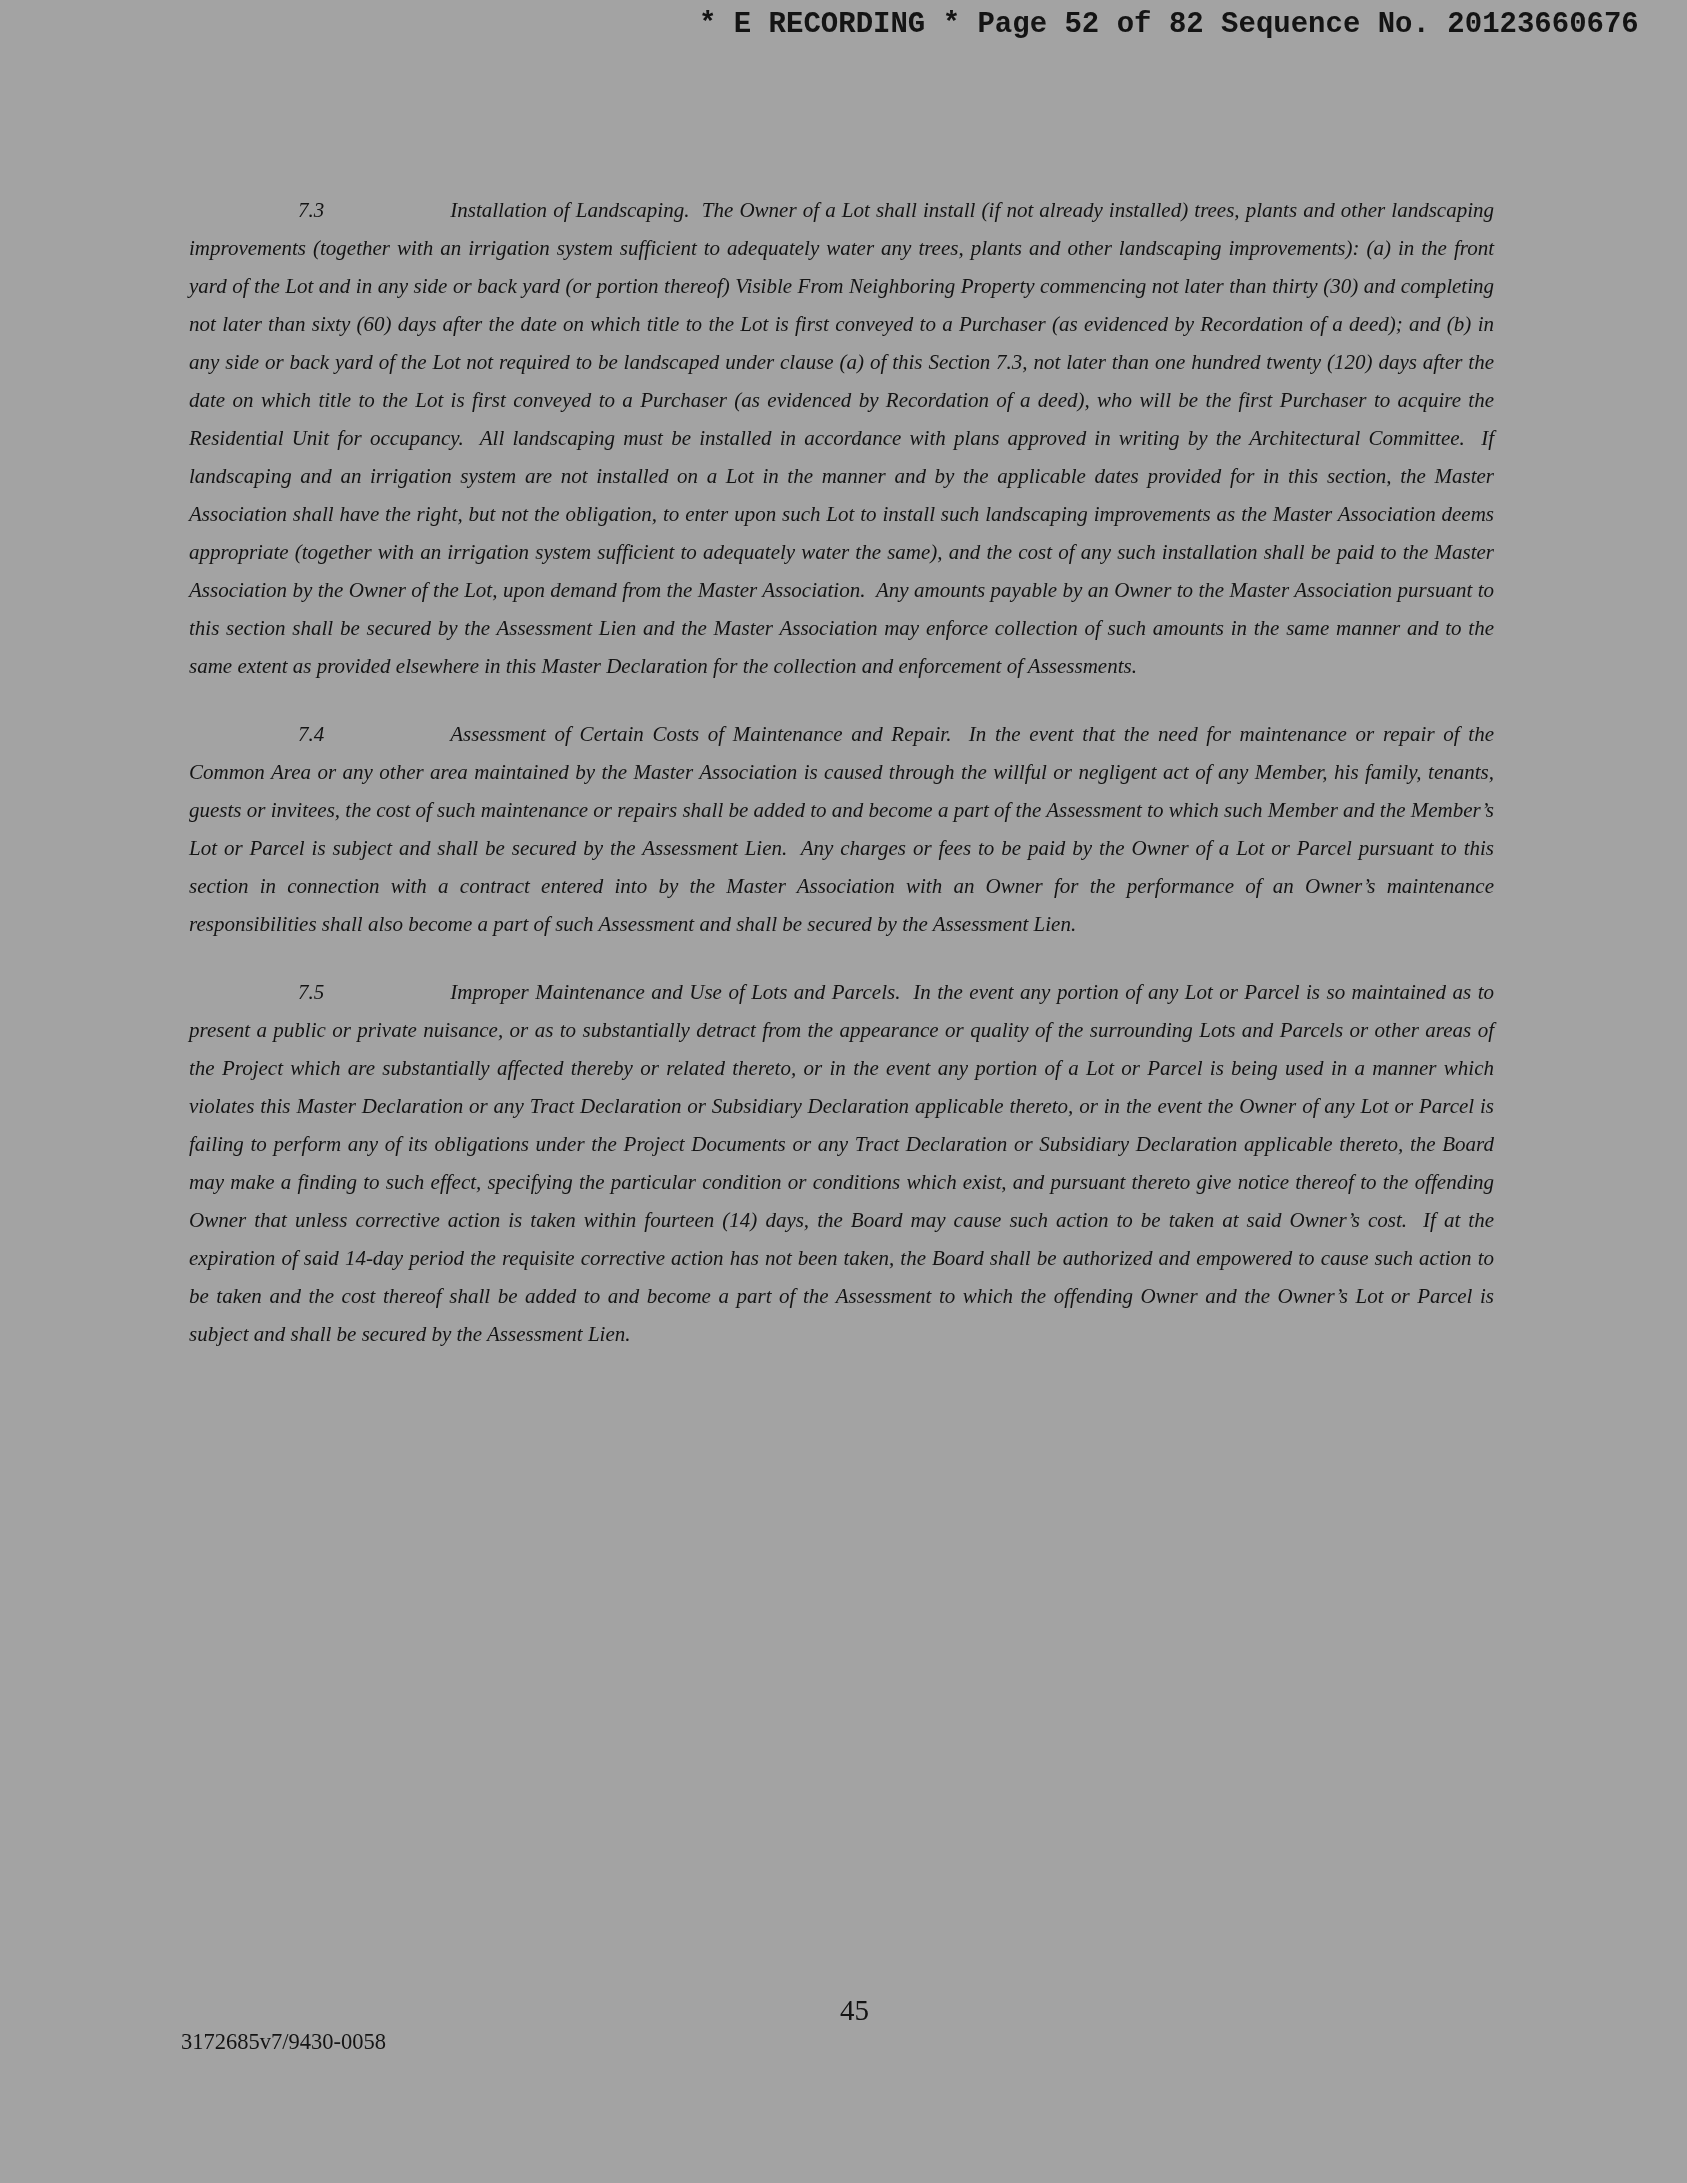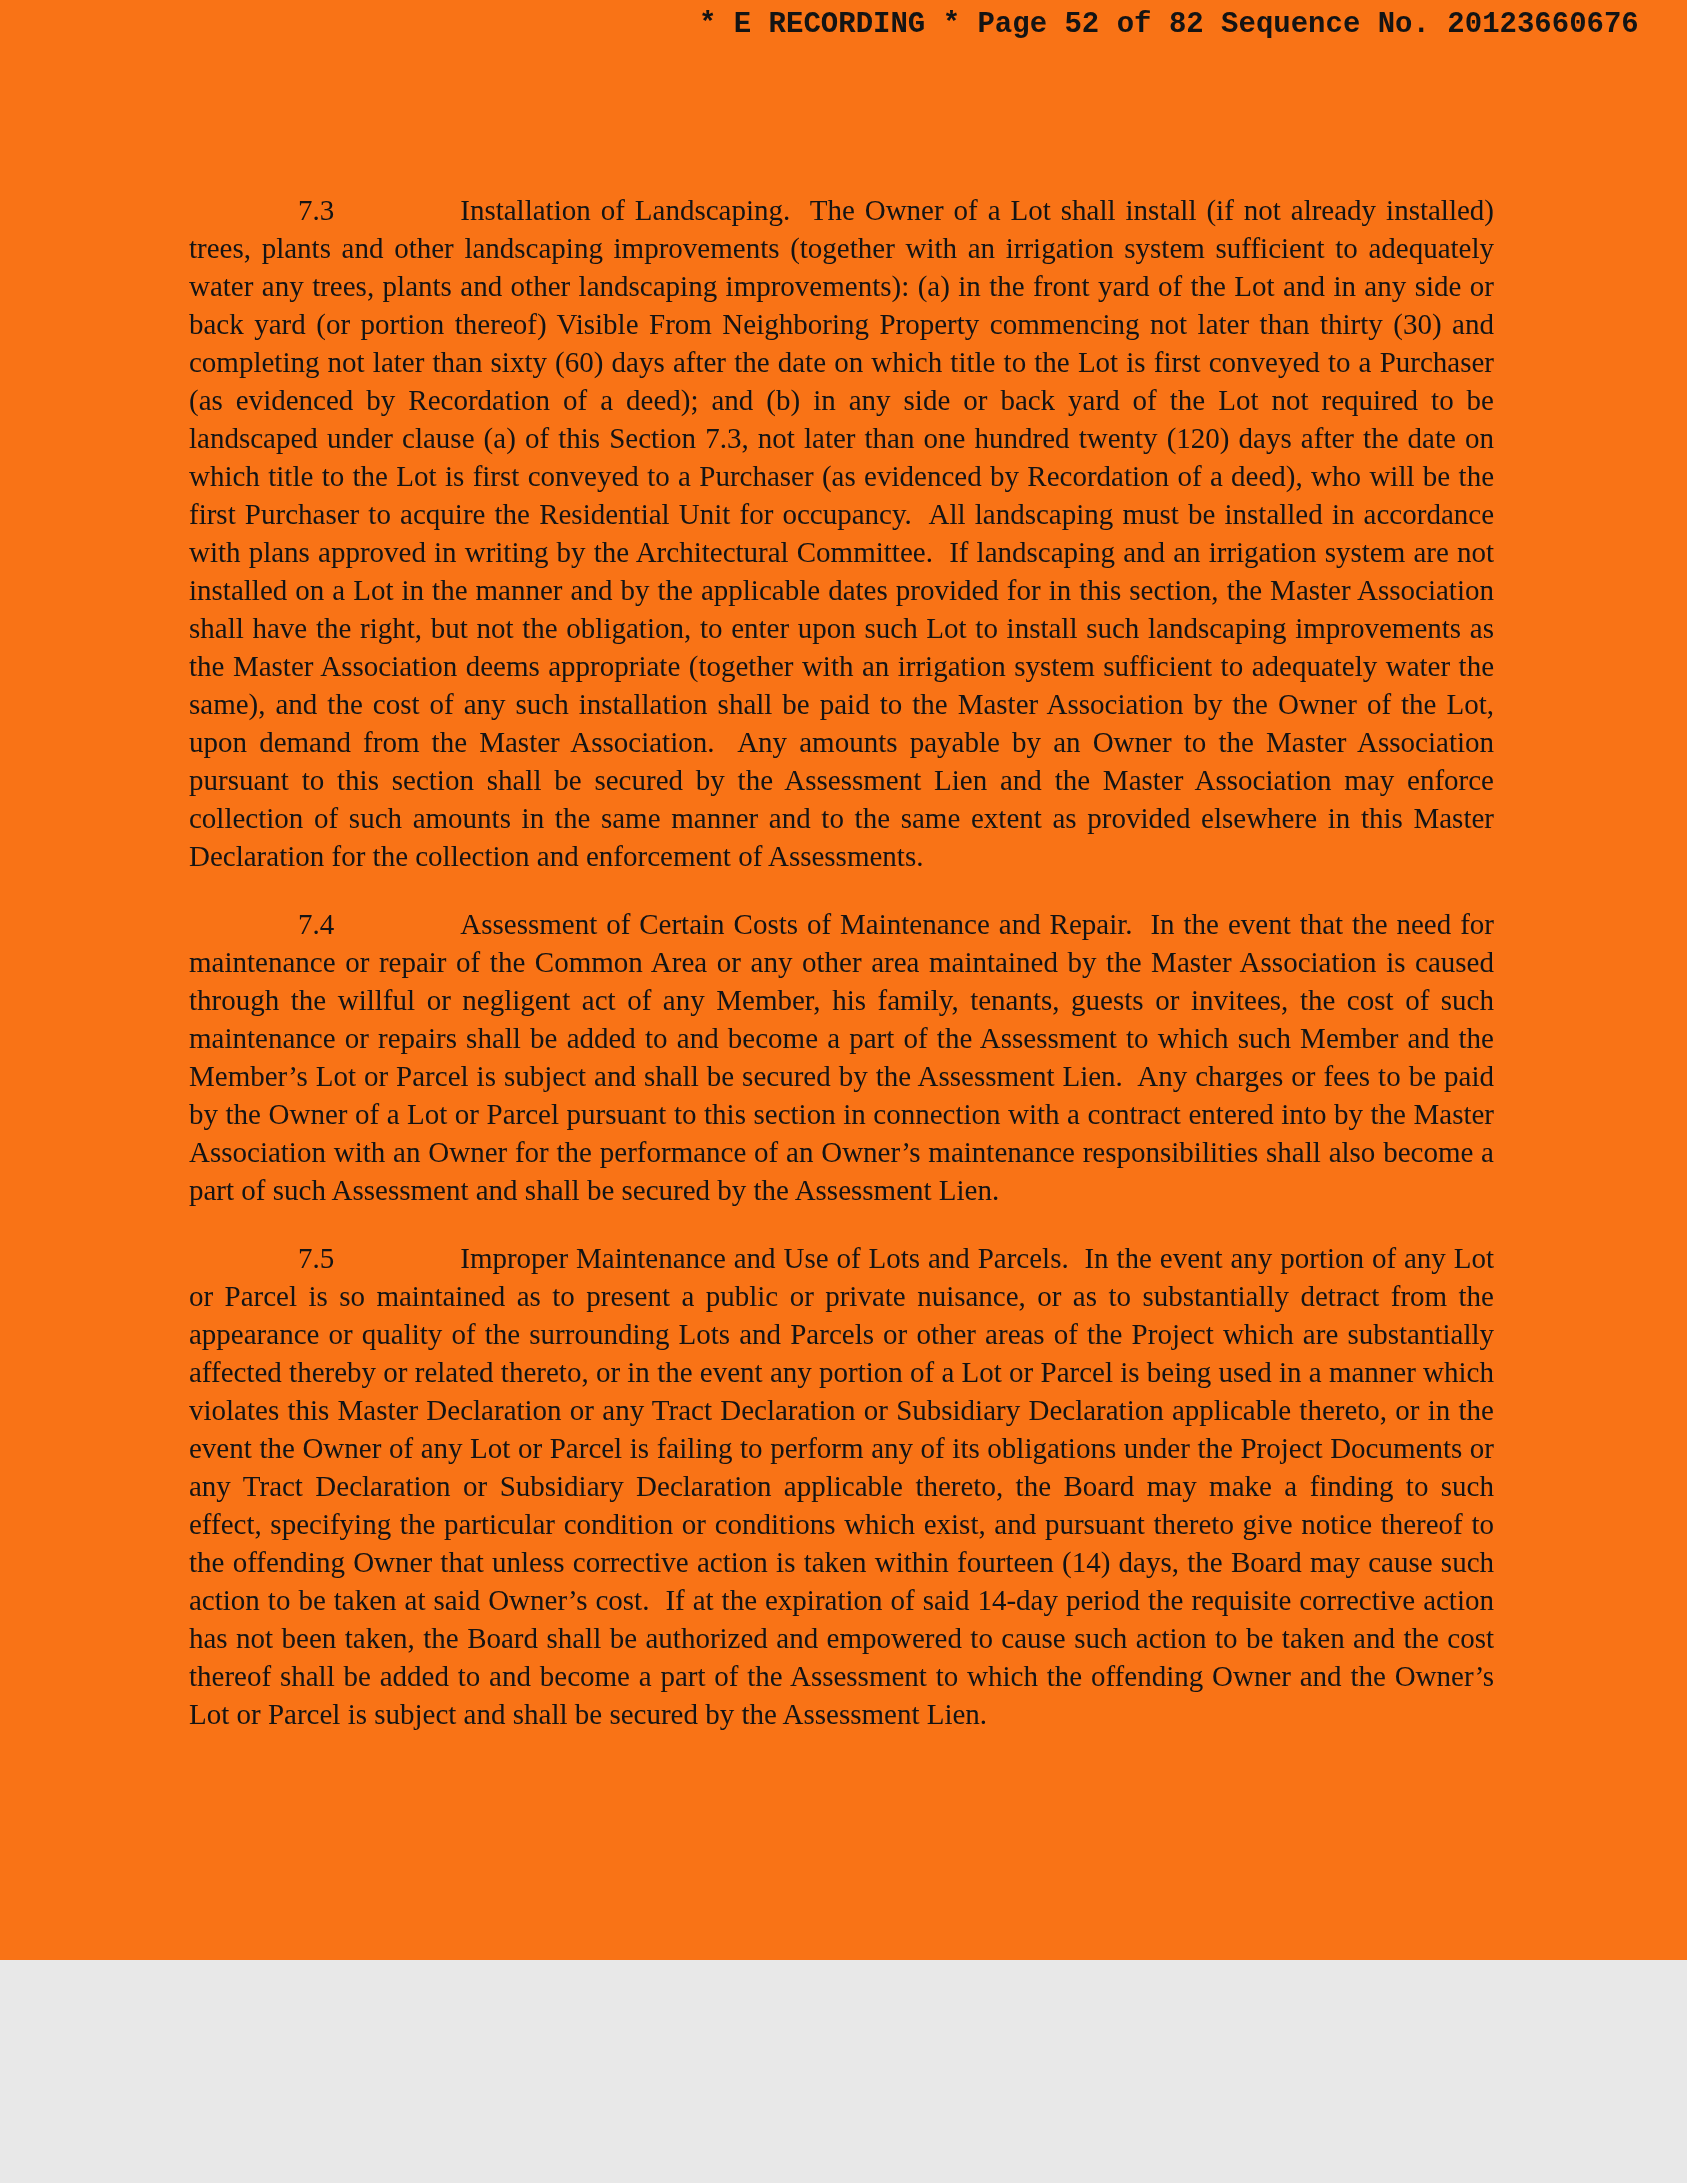--- a/index.html
+++ b/index.html
@@ -3,22 +3,22 @@
 <meta charset="utf-8">
 <style>
   html, body {
     margin: 0;
     padding: 0;
     background: #e8e8e8;
   }
   .page {
     position: relative;
     width: 1687px;
-    height: 1960px;
-    background: #f97316;
+    height: 2183px;
+    background: #a3a3a3;
     font-family: "Liberation Serif", serif;
     color: #141414;
     overflow: hidden;
   }
   .recording-header {
     position: absolute;
     left: 699px;
     top: 8px;
     font-family: "Liberation Mono", monospace;
     font-weight: bold;
@@ -28,25 +28,26 @@
     letter-spacing: 0px;
   }
   .doc-body {
     position: absolute;
     left: 189px;
     top: 191px;
     width: 1305px;
   }
   .para {
     margin: 0 0 30px 0;
-    font-size: 29px;
+    font-size: 21px;
     line-height: 38px;
     text-align: justify;
     text-indent: 109px;
     white-space: pre-wrap;
+    font-style: italic;
   }
   .tab {
     display: inline-block;
     width: 126px;
     height: 0.7px;
   }
   .page-number {
     position: absolute;
     left: 0;
     top: 1993px;

